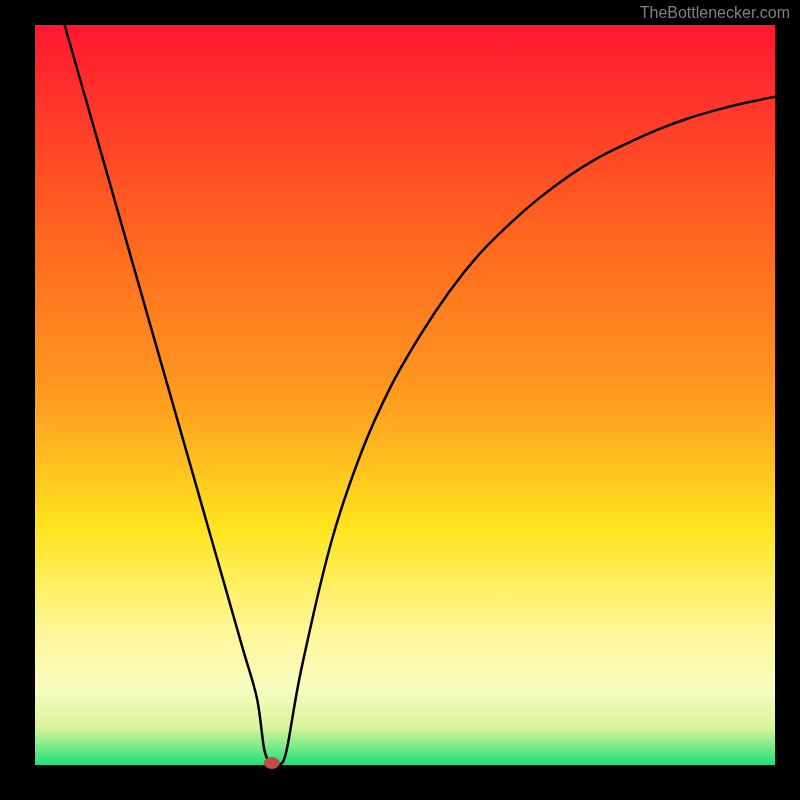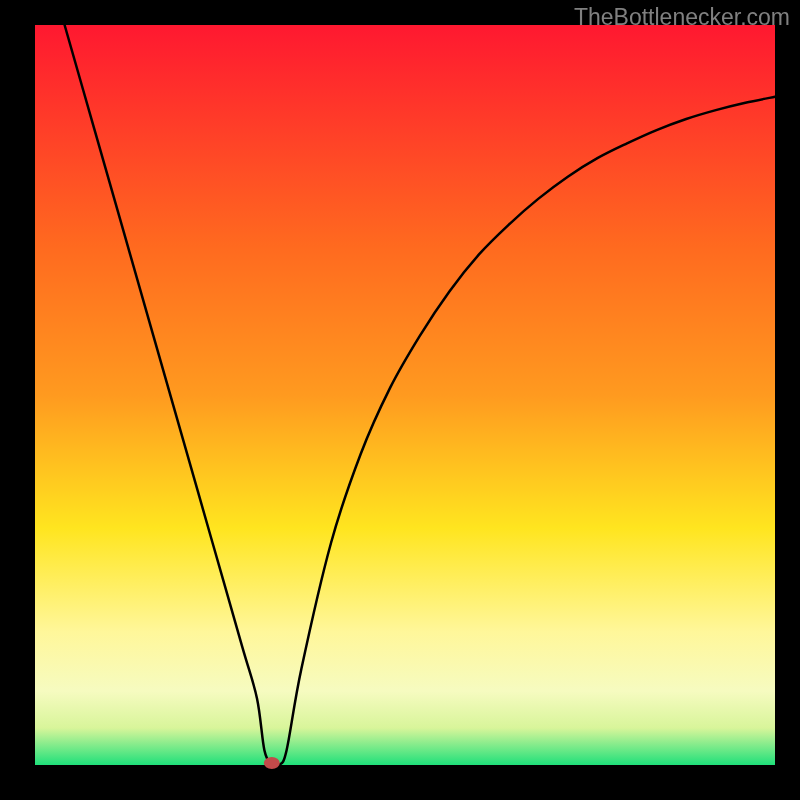--- a/index.html
+++ b/index.html
@@ -15,21 +15,21 @@
     position: relative;
     width: 800px;
     height: 800px;
     background: #000;
   }
   .watermark {
     position: absolute;
     top: 4px;
     right: 10px;
     color: #808080;
-    font-size: 23px;
+    font-size: 16px;
     font-weight: 500;
     z-index: 3;
     user-select: none;
   }
   svg {
     display: block;
   }
 </style>
 </head>
 <body>

